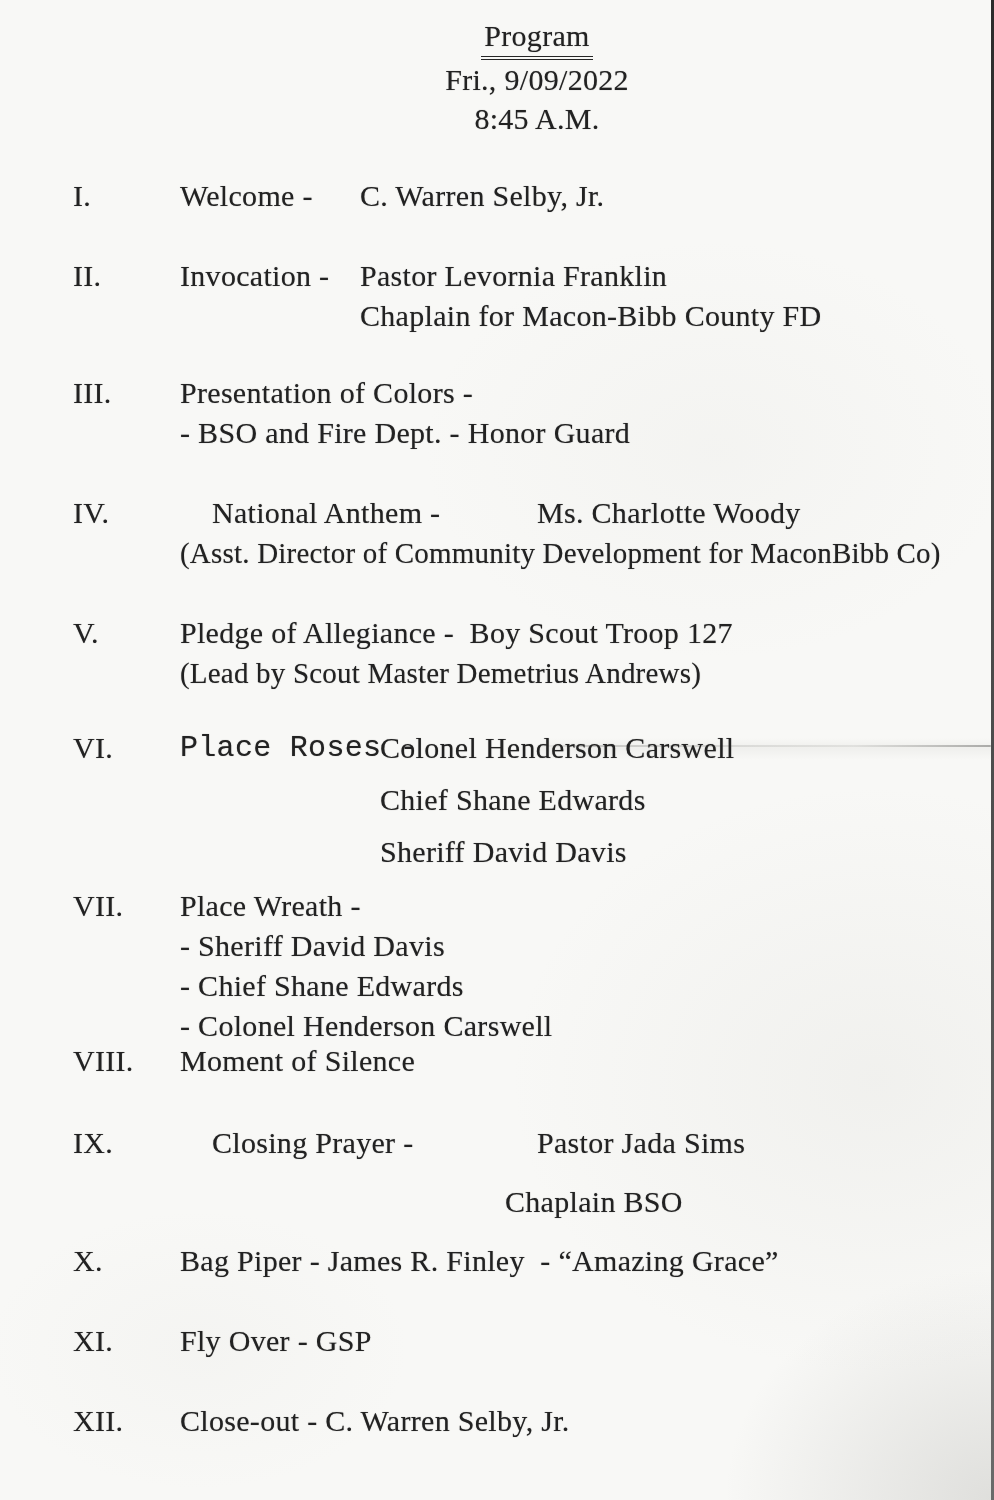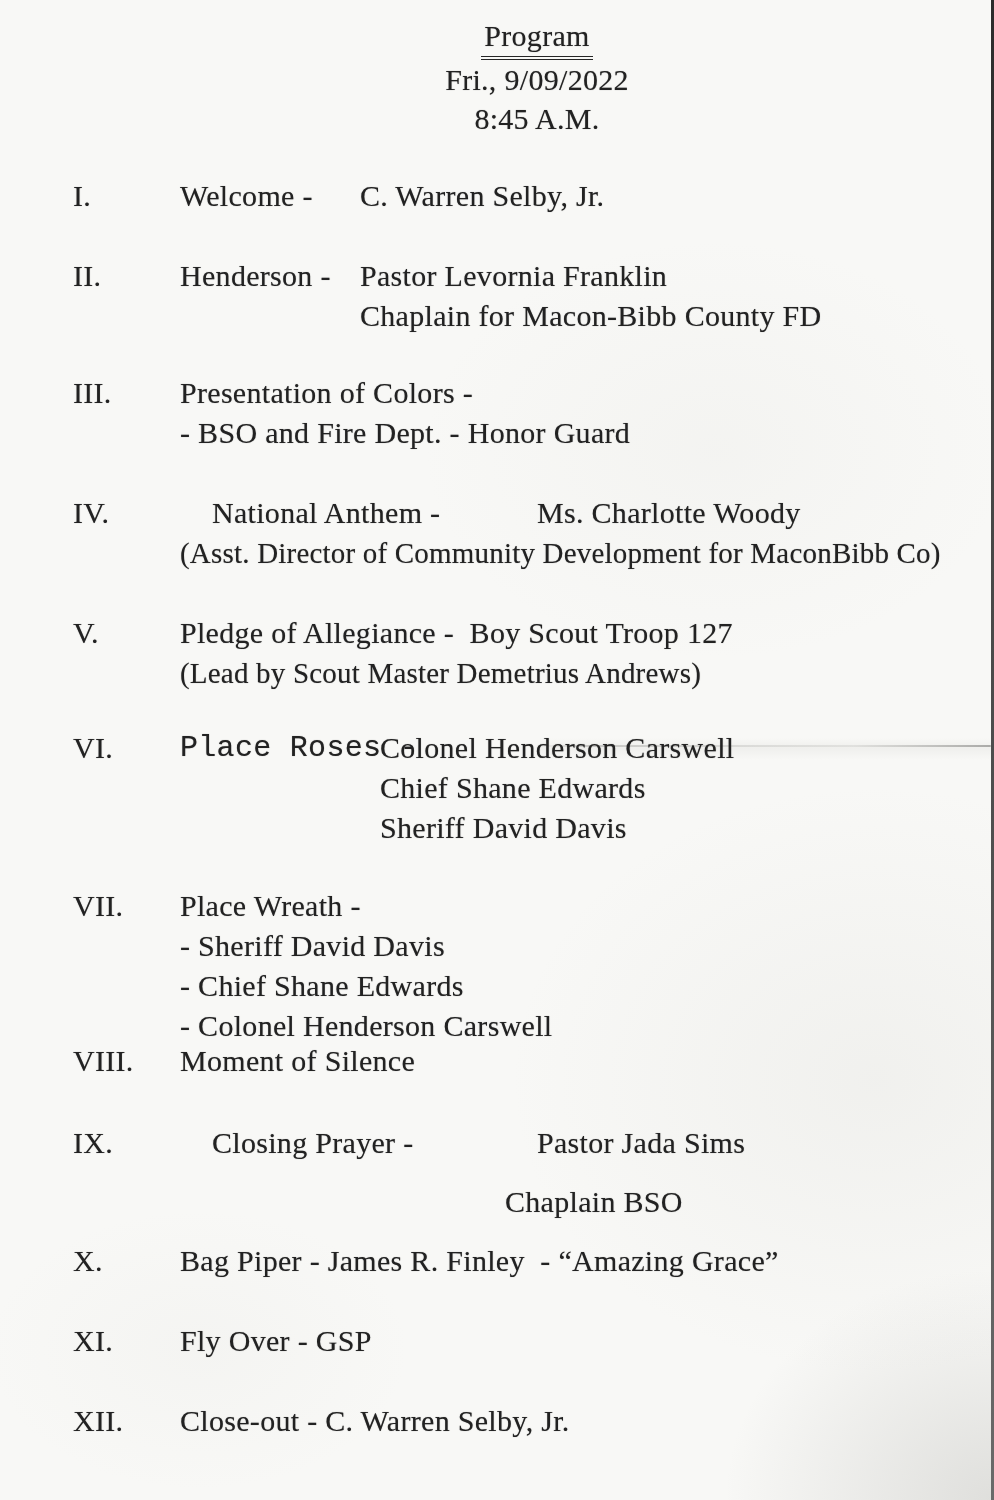--- a/index.html
+++ b/index.html
@@ -116,21 +116,21 @@
   }
   .lbl {
     display: inline-block;
     vertical-align: top;
     white-space: pre;
   }
   .w180 { width: 180px; }
   .w200 { width: 200px; font-family: Liberation Mono, monospace; }
   .w325 { width: 325px; margin-left: 32px; }
   .ind180 { padding-left: 180px; }
-  .ind200 { padding-left: 200px; }
+  .ind200 { padding-left: 200px; margin-top: 12px; }
   .ind325 { padding-left: 325px; margin-top: 19px; }
   .cols { display: flex; flex-direction: column; }
   .col-l { width: 412px; flex-shrink: 0; }
 </style>
 </head>
 <body>
 
 <div class="page">
 
   <div class="crease-glow"></div>
@@ -147,21 +147,21 @@
   <div class="item ink" style="top:176px">
     <div class="numeral">I.</div>
     <div class="content">
       <div class="line"><span class="lbl w180">Welcome - </span><span>C. Warren Selby, Jr.</span></div>
     </div>
   </div>
 
   <div class="item ink" style="top:256px">
     <div class="numeral">II.</div>
     <div class="content">
-      <div class="line"><span class="lbl w180">Henderson - </span><span>Pastor Levornia Franklin</span></div>
+      <div class="line"><span class="lbl w180">Invocation - </span><span>Pastor Levornia Franklin</span></div>
       <div class="line ind180">Chaplain for Macon-Bibb County FD</div>
     </div>
   </div>
 
   <div class="item ink" style="top:373px">
     <div class="numeral">III.</div>
     <div class="content">
       <div class="line">Presentation of Colors -</div>
       <div class="line">- BSO and Fire Dept. - Honor Guard</div>
     </div>

